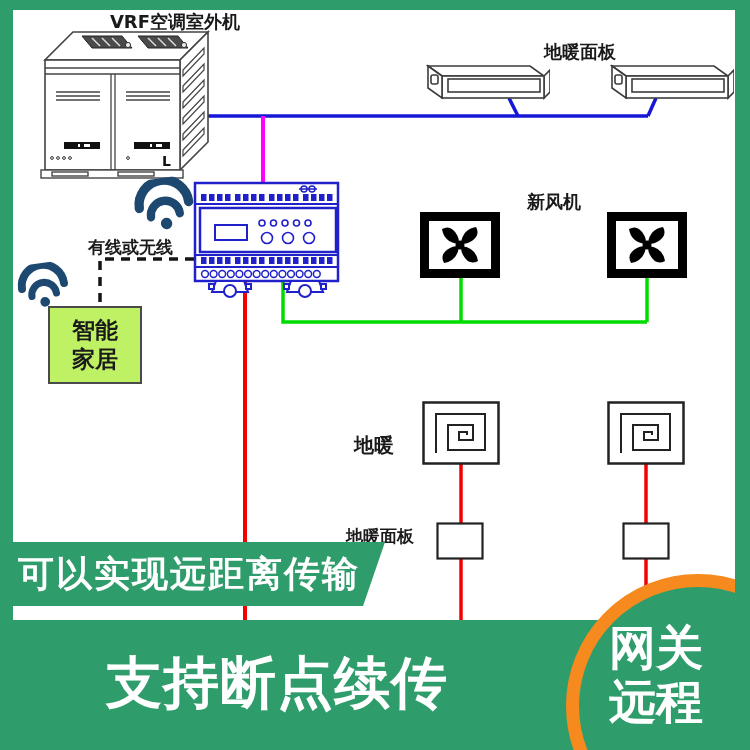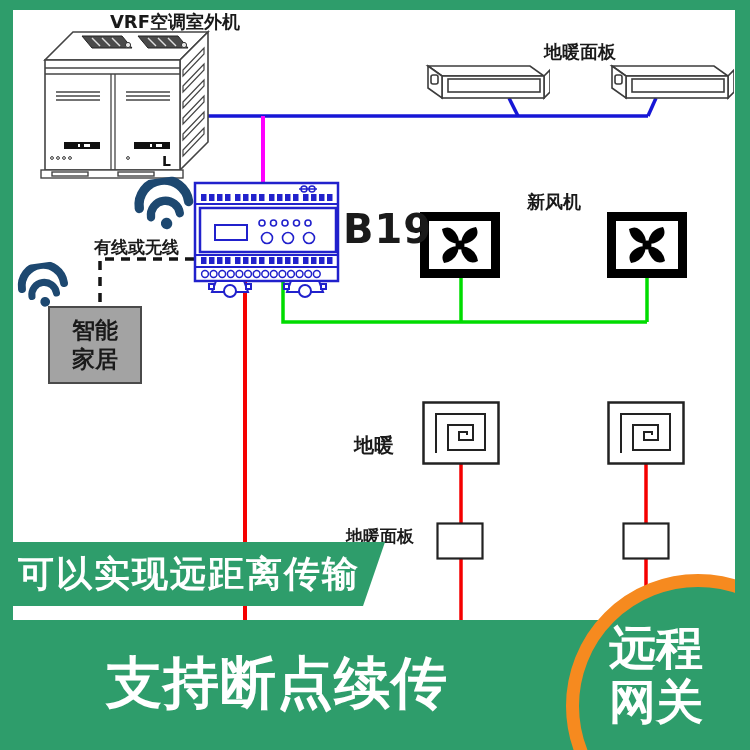--- a/index.html
+++ b/index.html
@@ -16,25 +16,25 @@
   
   #wires{left:0;top:0;z-index:2;}
   
   .dev{z-index:3;}
   
   .lbl{position:absolute;color:#1a1a1a;font-weight:700;white-space:nowrap;z-index:6;}
   #lbl-vrf{left:58px;top:10px;width:182px;text-align:right;font-size:18px;}
   #lbl-indoor{left:544px;top:40px;font-size:18px;}
   #lbl-freshair{left:527px;top:190px;font-size:18px;}
   #lbl-b19{left:343px;top:206px;font-size:40px;font-weight:600;letter-spacing:1px;}
-  #lbl-wired{left:94px;top:236px;font-size:17px;}
+  #lbl-wired{left:88px;top:236px;font-size:17px;}
   #lbl-dinuan{left:354px;top:432px;font-size:20px;}
   #lbl-dinuanpanel{left:346px;top:525px;font-size:17px;}
   
-  #smart-home{left:48px;top:306px;width:90px;height:74px;background:#a3a3a3;border:2px solid #4a4a4a;
+  #smart-home{left:48px;top:306px;width:90px;height:74px;background:#bef264;border:2px solid #4a4a4a;
     z-index:5;display:flex;flex-direction:column;align-items:center;justify-content:center;}
   #smart-home div{font-size:23px;font-weight:700;color:#1a1a1a;line-height:1.25;}
   
   .wifi{z-index:4;transform:rotate(-8deg);}
   #wifi-1{left:126px;top:178px;}
   #wifi-2{left:10px;top:263px;}
   
   #banner{left:0;top:542px;width:400px;height:64px;background:#2E9D6B;z-index:10;
     clip-path:polygon(0 0,385px 0,363px 64px,0 64px);}
   #banner span{display:block;padding-left:18px;line-height:64px;font-size:36px;font-weight:700;
@@ -315,37 +315,36 @@
   </svg>
 
   <div id="smart-home" class="abs">
     <div>智能</div>
     <div>家居</div>
   </div>
 
   <div id="lbl-vrf" class="lbl">VRF空调室外机</div>
   <div id="lbl-indoor" class="lbl">地暖面板</div>
   <div id="lbl-freshair" class="lbl">新风机</div>
-  <div id="lbl-b19" class="lbl">B19</div>
   <div id="lbl-wired" class="lbl">有线或无线</div>
   <div id="lbl-dinuan" class="lbl">地暖</div>
   <div id="lbl-dinuanpanel" class="lbl">地暖面板</div>
 
   <div id="banner" class="abs">
     <span>可以实现远距离传输</span>
   </div>
 
   <div id="band" class="abs">
     <div id="headline">支持断点续传</div>
   </div>
 
   <div id="gateway" class="abs">
     <div class="gtxt">
+      <div>网关</div>
       <div>远程</div>
-      <div>网关</div>
     </div>
   </div>
 
   <div id="frame-top" class="abs frame"></div>
   <div id="frame-left" class="abs frame"></div>
   <div id="frame-right" class="abs frame"></div>
 
 </div>
 
 </body></html>

